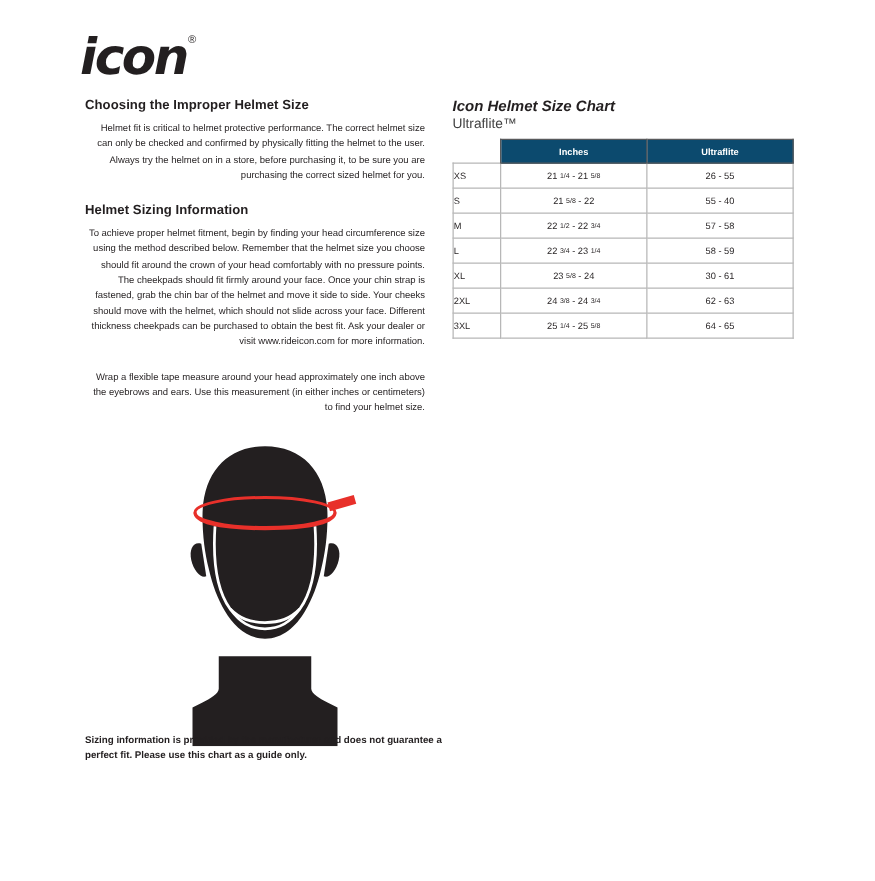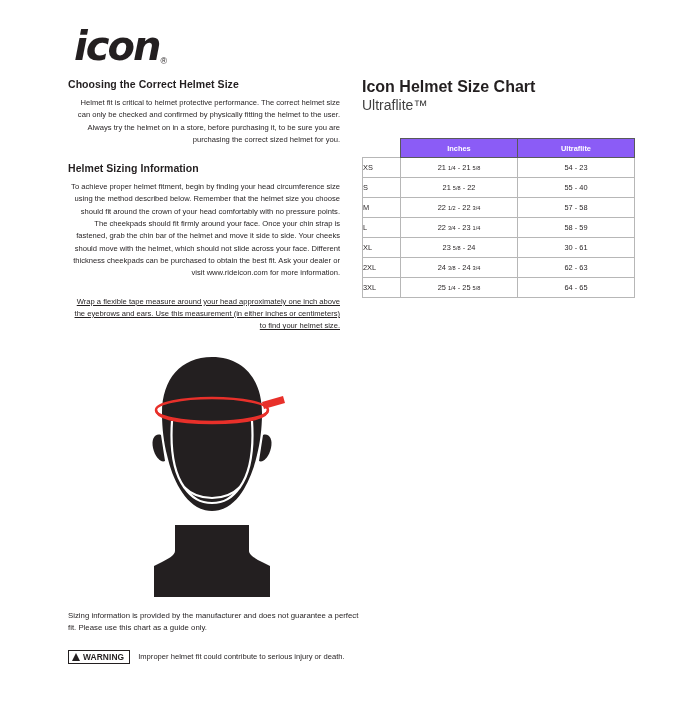--- a/index.html
+++ b/index.html
@@ -18,25 +18,25 @@
 
   .page {
     position: relative;
     width: 700px;
     height: 705px;
   }
 
   
   .logo-wrap {
     position: absolute;
-    left: 74px;
+    left: 64px;
     top: 26px;
     height: 40px;
     display: flex;
-    align-items: flex-end;
+    align-items: flex-start;
   }
   .logo-text {
     font-family: "DejaVu Sans", sans-serif;
     font-style: italic;
     font-weight: 700;
     font-size: 40px;
     letter-spacing: -2px;
     color: #231f20;
     line-height: 1;
   }
@@ -63,55 +63,56 @@
     color: #231f20;
     letter-spacing: 0.05px;
   }
   p.body-text {
     font-size: 7.6px;
     line-height: 1.62;
     margin: 0 0 16px 0;
     color: #231f20;
     text-align: right;
   }
-  p.body-text:last-child { margin-bottom: 0; text-decoration: underline; }
+  p.body-text:last-child { margin-bottom: 0; }
 
   
   .right-col {
     position: absolute;
     left: 362px;
     top: 78px;
     width: 272px;
   }
   .chart-title {
-    font-size: 16px;
+    font-size: 12px;
     font-weight: 700;
     margin: 0 0 1px 0;
+    font-style: italic;
   }
   .chart-sub {
-    font-size: 14px;
+    font-size: 11px;
     font-weight: 400;
     color: #3f3f3f;
-    margin: 0 0 25px 0;
+    margin: 0 0 6px 0;
   }
   table.size-chart {
     border-collapse: collapse;
     width: 272px;
     table-layout: fixed;
   }
   table.size-chart th,
   table.size-chart td {
     border: 1px solid #b7b7b7;
     font-size: 7.4px;
     height: 19px;
     padding: 0;
     font-weight: 400;
   }
   table.size-chart thead th {
-    background: #8b5cf6;
+    background: #0c4a6e;
     color: #ffffff;
     font-weight: 700;
     font-size: 7.4px;
     text-align: center;
     border: 1px solid #58595b;
     height: 18px;
   }
   table.size-chart thead th.blank {
     background: #ffffff;
     border: none;
@@ -139,24 +140,24 @@
     left: 112px;
     top: 355px;
     width: 200px;
     height: 242px;
   }
 
   
   .footer-note {
     position: absolute;
     left: 68px;
-    top: 610px;
+    top: 586px;
     width: 300px;
     font-size: 7.8px;
-    font-weight: 400;
+    font-weight: 700;
     line-height: 1.55;
     color: #231f20;
   }
   .warn-row {
     position: absolute;
     left: 68px;
     top: 650px;
     width: 330px;
     display: flex;
     align-items: flex-start;
@@ -193,21 +194,21 @@
 <body>
 
 <div class="page">
 
   <div class="logo-wrap">
     <span class="logo-text">icon</span>
     <span class="logo-reg">®</span>
   </div>
 
   <div class="left-col">
-    <h2 class="sec-title">Choosing the Correct Helmet Size</h2>
+    <h2 class="sec-title">Choosing the Improper Helmet Size</h2>
     <p class="body-text">Helmet fit is critical to helmet protective performance. The correct helmet size can only be checked and confirmed by physically fitting the helmet to the user. Always try the helmet on in a store, before purchasing it, to be sure you are purchasing the correct sized helmet for you.</p>
 
     <h2 class="sec-title">Helmet Sizing Information</h2>
     <p class="body-text">To achieve proper helmet fitment, begin by finding your head circumference size using the method described below. Remember that the helmet size you choose should fit around the crown of your head comfortably with no pressure points. The cheekpads should fit firmly around your face. Once your chin strap is fastened, grab the chin bar of the helmet and move it side to side. Your cheeks should move with the helmet, which should not slide across your face. Different thickness cheekpads can be purchased to obtain the best fit. Ask your dealer or visit www.rideicon.com for more information.</p>
 
     <p class="body-text">Wrap a flexible tape measure around your head approximately one inch above the eyebrows and ears. Use this measurement (in either inches or centimeters) to find your helmet size.</p>
   </div>
 
   <div class="right-col">
     <div class="chart-title">Icon Helmet Size Chart</div>
@@ -222,21 +223,21 @@
         <tr>
           <th class="blank"></th>
           <th>Inches</th>
           <th>Ultraflite</th>
         </tr>
       </thead>
       <tbody id="chart-body">
           <tr>
             <td class="size-cell">XS</td>
             <td class="val-cell"><span>21</span> <span class="frac">1/4</span> - <span>21</span> <span class="frac">5/8</span></td>
-            <td class="val-cell">54 - 23</td>
+            <td class="val-cell">26 - 55</td>
           </tr>
           <tr>
             <td class="size-cell">S</td>
             <td class="val-cell"><span>21</span> <span class="frac">5/8</span> - <span>22</span></td>
             <td class="val-cell">55 - 40</td>
           </tr>
           <tr>
             <td class="size-cell">M</td>
             <td class="val-cell"><span>22</span> <span class="frac">1/2</span> - <span>22</span> <span class="frac">3/4</span></td>
             <td class="val-cell">57 - 58</td>
@@ -282,21 +283,14 @@
       <path d="M72 132 C80 140 88 143 100 143 C112 143 120 140 128 132" fill="none" stroke="#ffffff" stroke-width="2.2"></path>
 
       <ellipse cx="100" cy="55" rx="56" ry="12" fill="none" stroke="#e8302a" stroke-width="2.4"></ellipse>
       <path d="M44 55 C44 62 60 68 100 68 C140 68 156 62 156 55" fill="none" stroke="#e8302a" stroke-width="2.4"></path>
       <path d="M150 47 L171 41 L173 48 L152 54 Z" fill="#e8302a"></path>
     </svg>
   </div>
 
   <div class="footer-note">Sizing information is provided by the manufacturer and does not guarantee a perfect fit. Please use this chart as a guide only.</div>
 
-  <div class="warn-row">
-    <div class="warn-badge">
-      <span class="warn-tri"></span>
-      <span class="warn-label">WARNING</span>
-    </div>
-    <div class="warn-text">Improper helmet fit could contribute to serious injury or death.</div>
-  </div>
 
 </div>
 
 </body></html>

